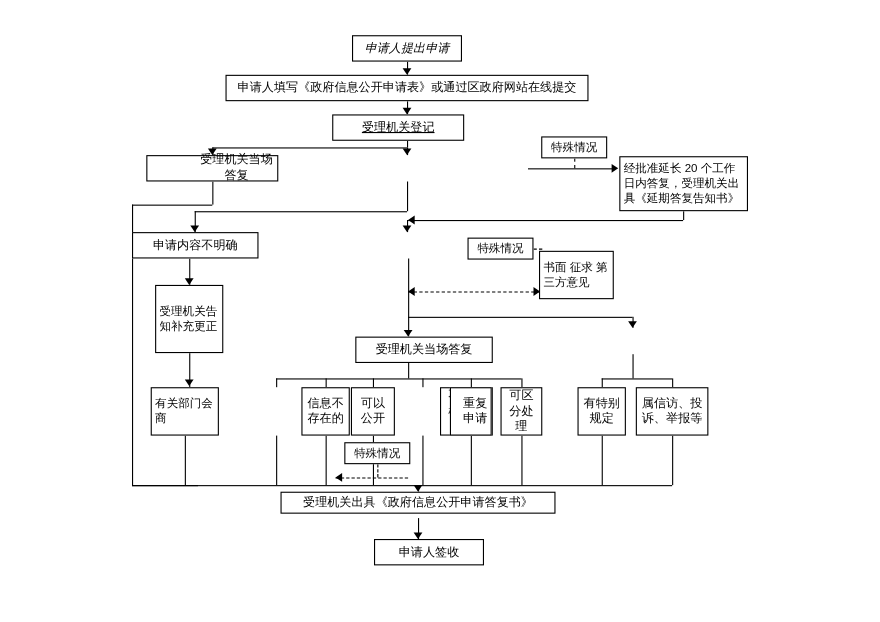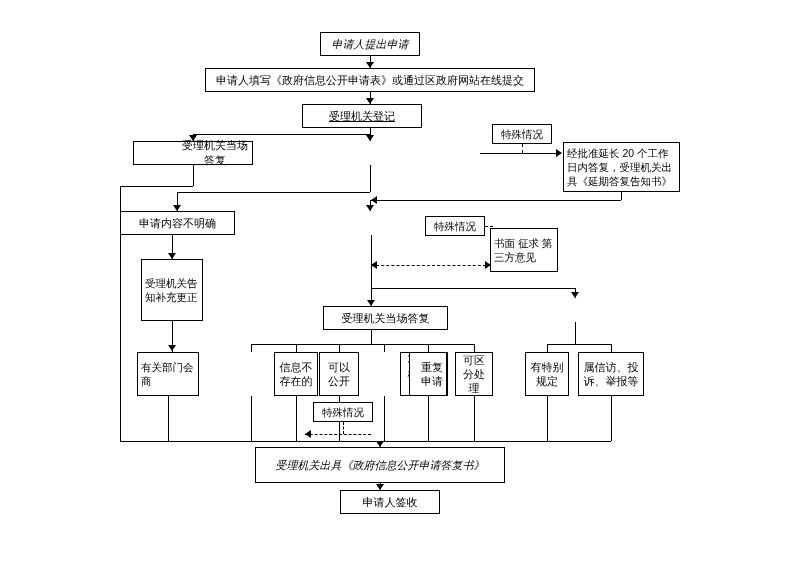--- a/index.html
+++ b/index.html
@@ -126,21 +126,21 @@
 
   <div class="node vert" style="left:455px; top:352px; width:38px; height:44px;">可区分处理</div>
 
   <div class="node vert" style="left:525px; top:352px; width:44px; height:44px;">有特别规定</div>
 
   <div class="node vert" style="left:578px; top:352px; width:66px; height:44px;">属信访、投诉、举报等</div>
 
   <div class="node small" style="left:313px; top:402px; width:60px; height:20px;">特殊情况</div>
 
 
-  <div class="node" style="left:255px; top:447px; width:250px; height:36px;font-style:italic;">受理机关出具《政府信息公开申请答复书》</div>
+  <div class="node" style="left:255px; top:447px; width:250px; height:20px;">受理机关出具《政府信息公开申请答复书》</div>
 
   <div class="node" style="left:340px; top:490px; width:100px; height:24px;">申请人签收</div>
 
   <div class="line vline" style="left:370px; top:56px; height:12px;"></div>
   <div class="arrow arrow-down" style="left:366px; top:62px;"></div>
 
   <div class="line vline" style="left:370px; top:92px; height:12px;"></div>
   <div class="arrow arrow-down" style="left:366px; top:98px;"></div>
 
   <div class="line vline" style="left:370px; top:128px; height:6px;"></div>

